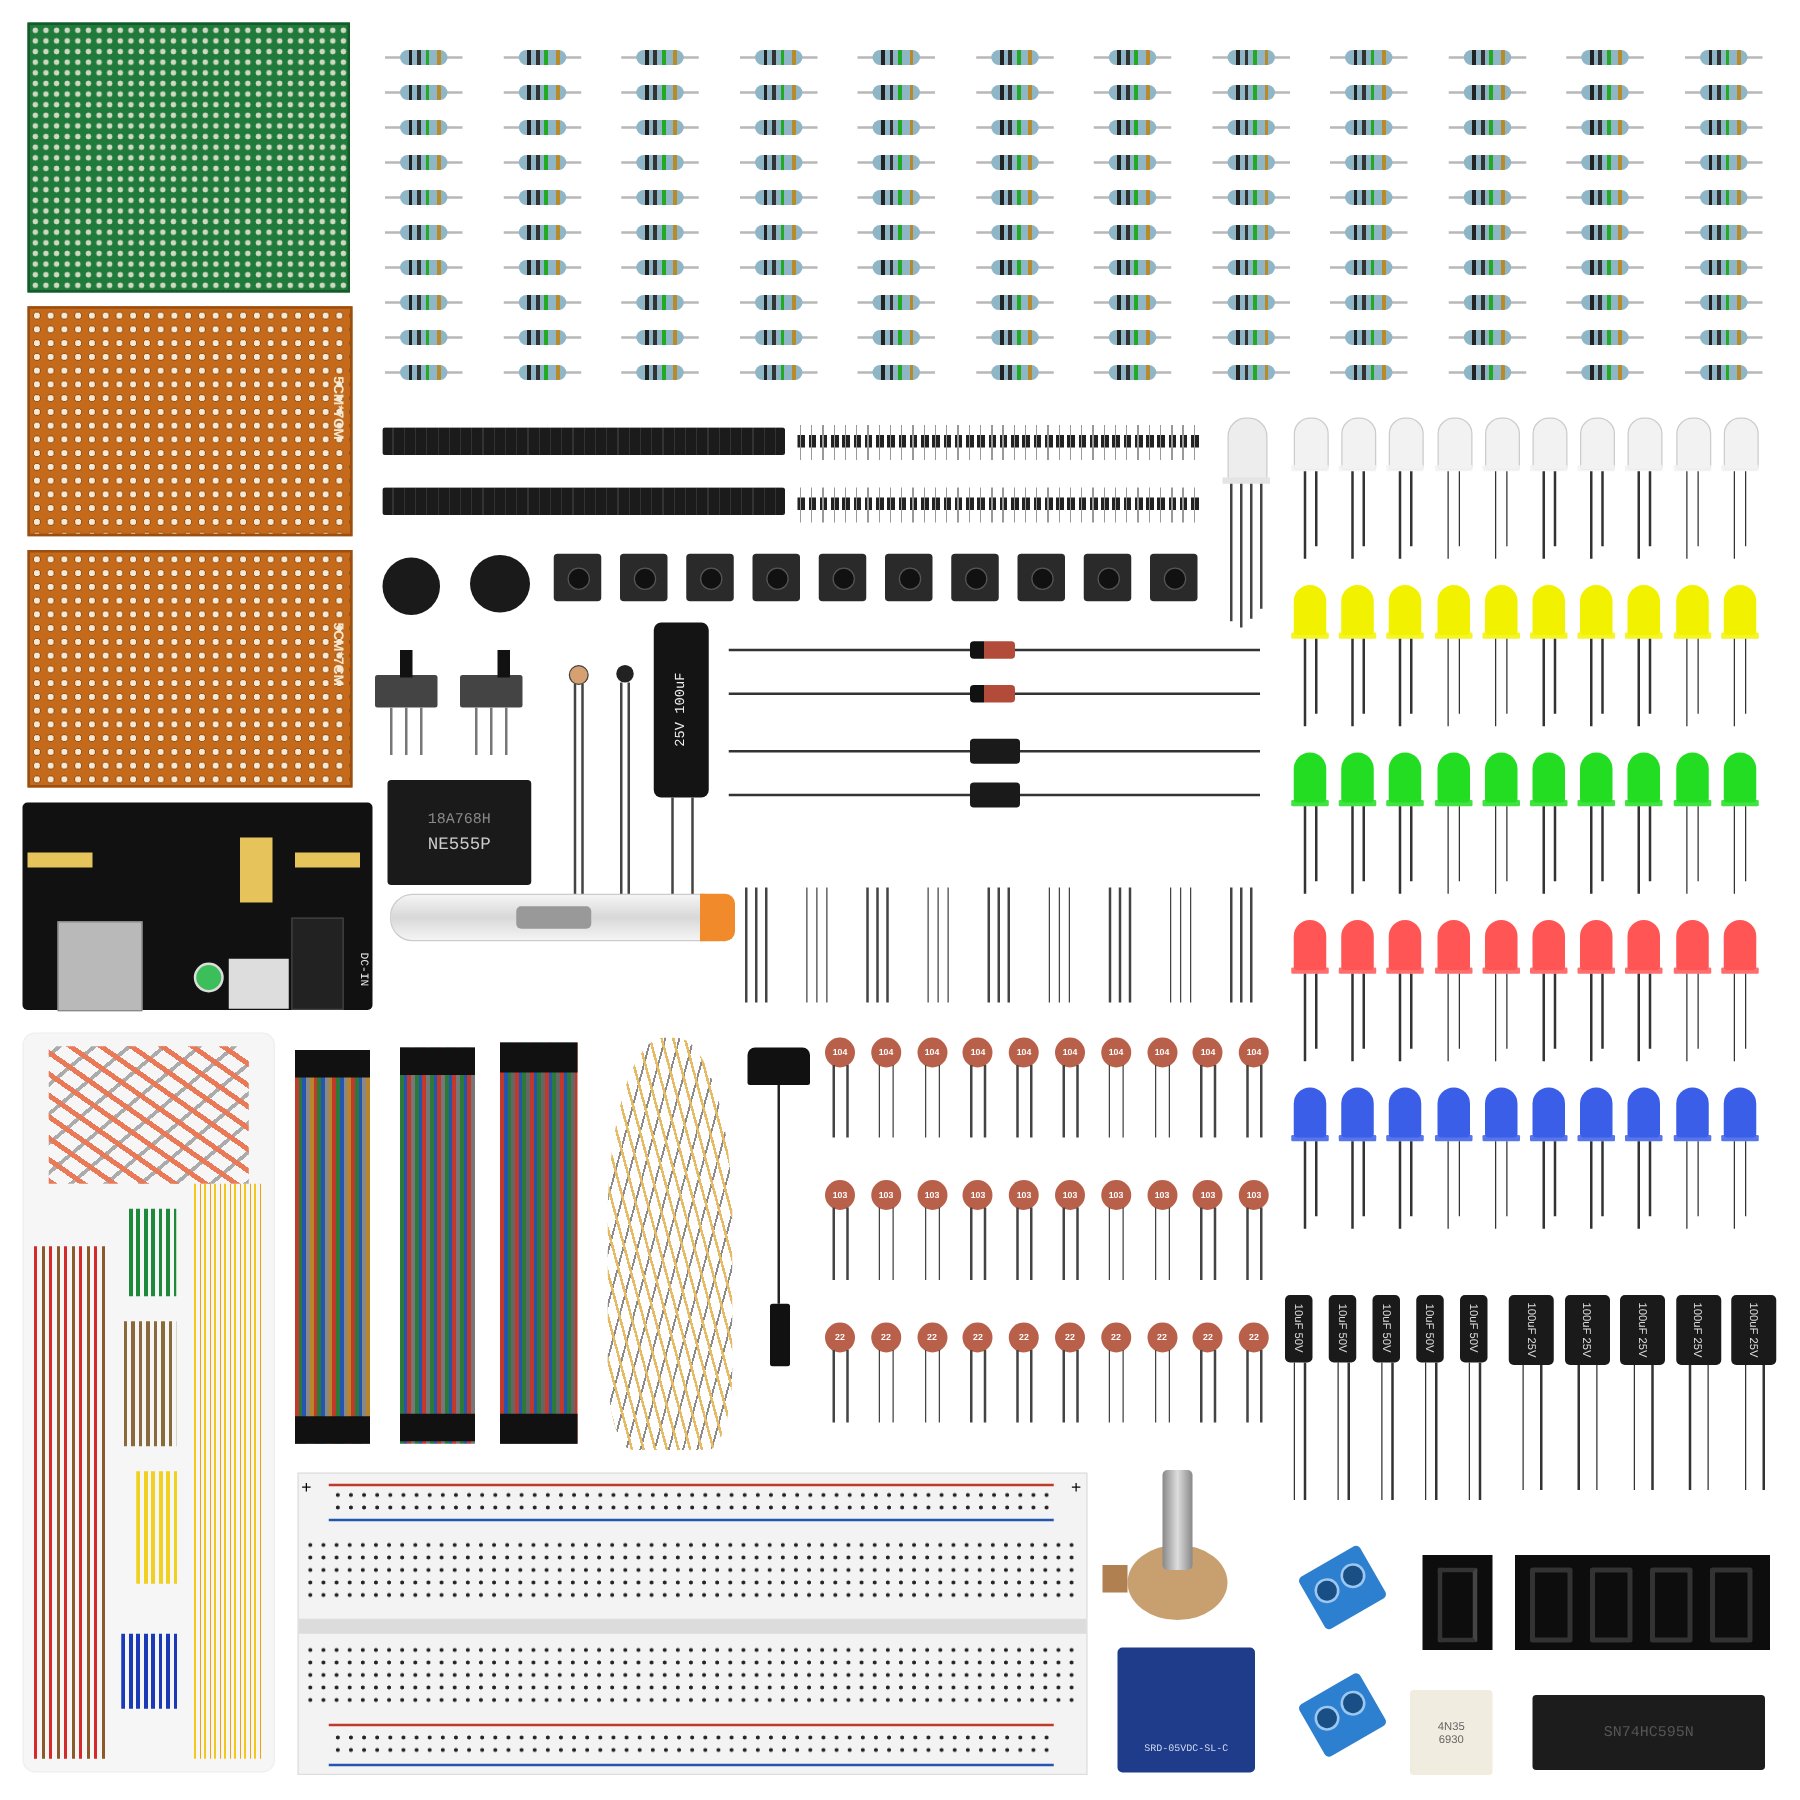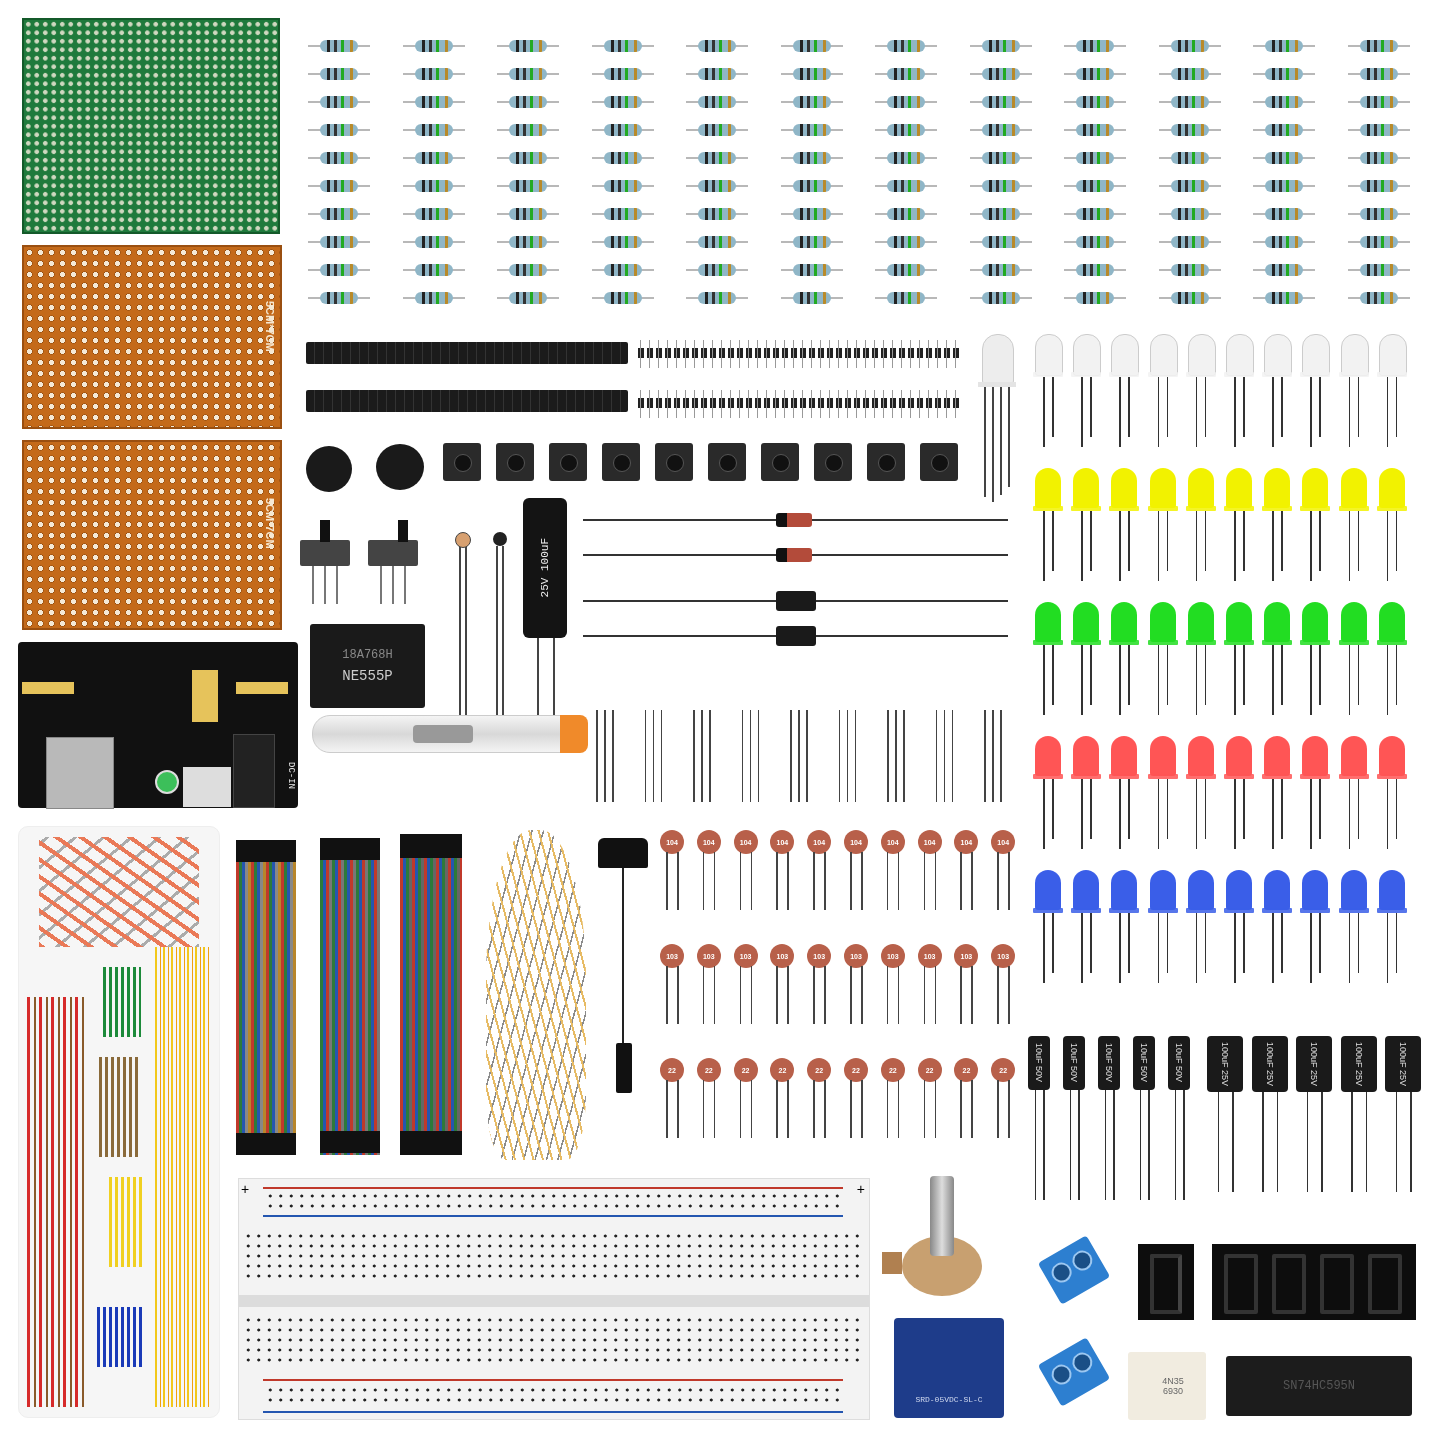--- a/index.html
+++ b/index.html
@@ -910,20 +910,20 @@
 <div class="seg" style="left:1138px;top:1244px;width:56px;height:76px;">
   <div class="seg-digit" style="left:12px;top:10px;width:24px;height:52px;border-right-color:#444;"></div>
 </div>
 <div class="seg" style="left:1212px;top:1244px;width:204px;height:76px;">
   <div class="seg-digit" style="left:12px;top:10px;width:26px;height:52px;"></div>
   <div class="seg-digit" style="left:60px;top:10px;width:26px;height:52px;"></div>
   <div class="seg-digit" style="left:108px;top:10px;width:26px;height:52px;"></div>
   <div class="seg-digit" style="left:156px;top:10px;width:26px;height:52px;"></div>
 </div>
 
-<div class="abs" style="left:1128px;top:1352px;width:66px;height:68px;background:#f1ece0;border-radius:3px;display:flex;flex-direction:column;align-items:center;justify-content:center;padding-left:12px;">
+<div class="abs" style="left:1128px;top:1352px;width:66px;height:68px;background:#f1ece0;border-radius:3px;display:flex;flex-direction:column;align-items:center;justify-content:center;">
   <span style="font-size:9px;color:#666;">4N35</span>
   <span style="font-size:9px;color:#666;">6930</span>
 </div>
 
 <div class="abs" style="left:1226px;top:1356px;width:186px;height:60px;background:#1c1c1c;border-radius:3px;display:flex;align-items:center;justify-content:center;">
   <span class="label-text" style="color:#555;">SN74HC595N</span>
 </div>
 
 </body></html>

